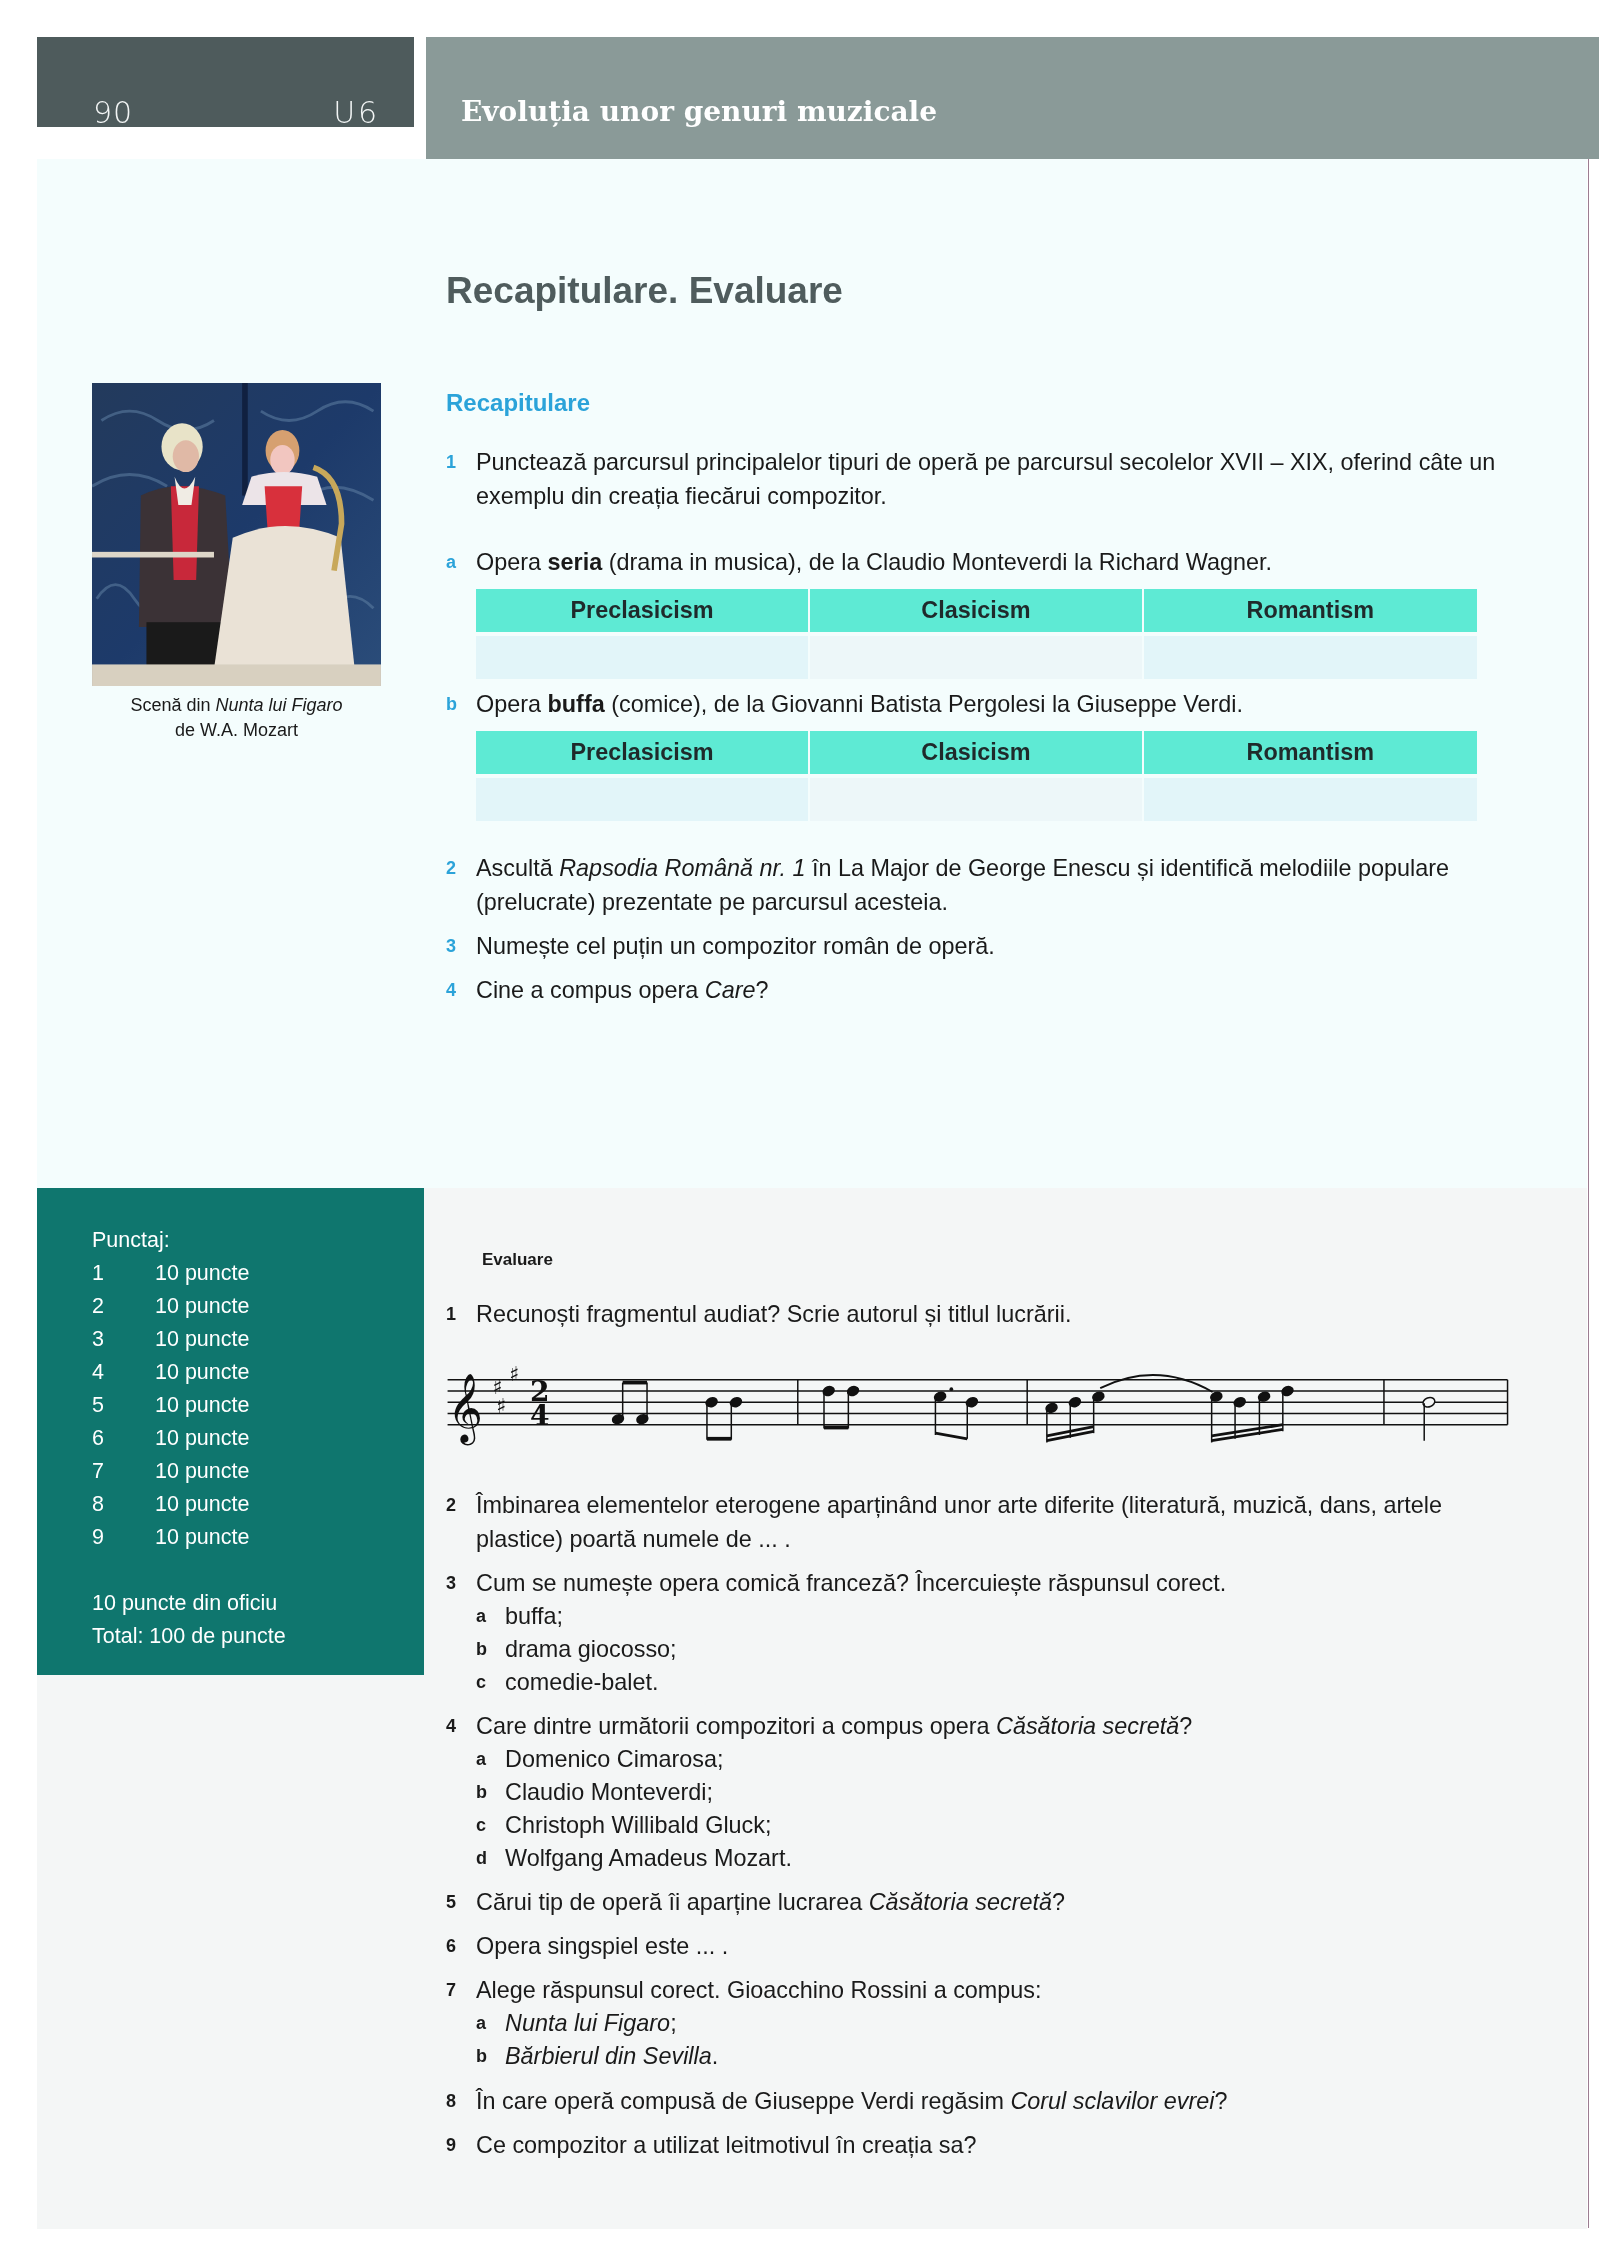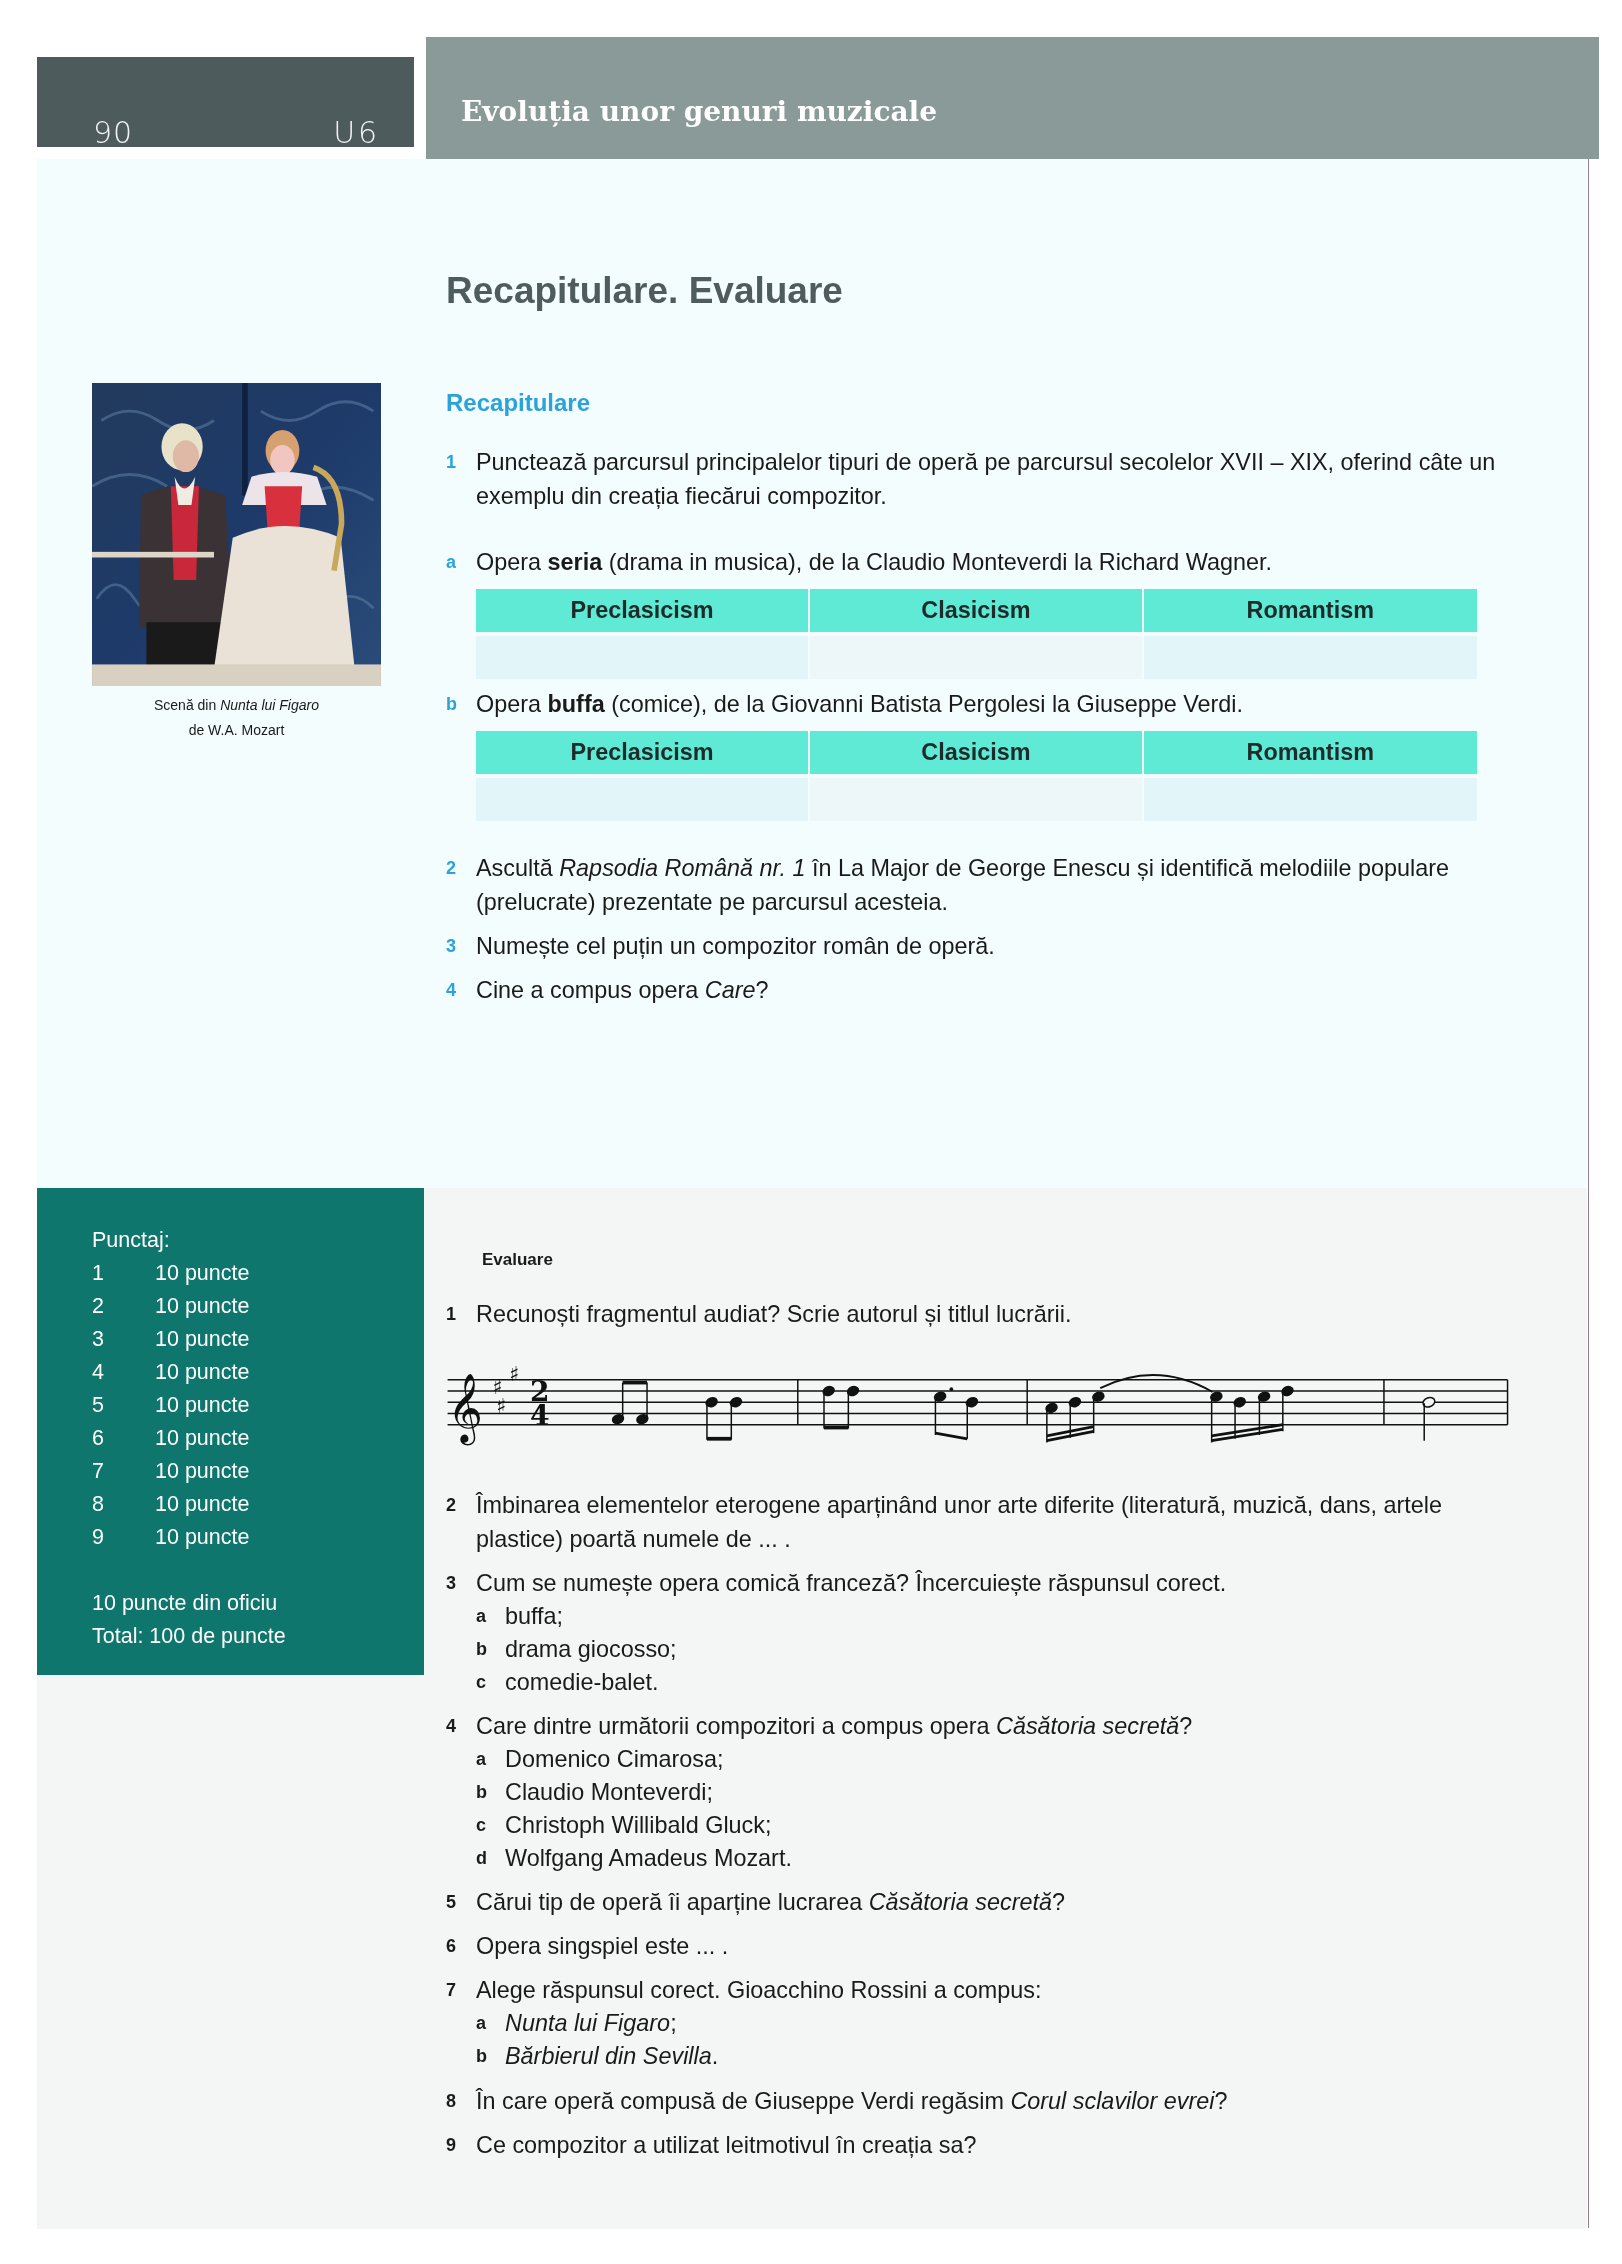--- a/index.html
+++ b/index.html
@@ -1,33 +1,33 @@
 <!DOCTYPE html>
 <html style="font-size:15px"><head>
 <meta charset="utf-8">
 <style>
   * { box-sizing: border-box; margin: 0; padding: 0; }
   html, body { width: 1623px; height: 2265px; background: #ffffff; overflow: hidden; }
   body { position: relative; font-family: "Liberation Sans", sans-serif; color: #1a1a1a; }
 
   .page { position: absolute; left: 37px; top: 37px; width: 1552px; height: 2191px; border-right: 1.9px solid #9b7d92; }
-  .header-left { position: absolute; left: 0; top: 0; width: 377px; height: 90px; background: #4e5b5c; margin-top: 20px; }
+  .header-left { position: absolute; left: 0; top: 0; width: 377px; height: 90px; background: #4e5b5c; }
   .header-right { position: absolute; left: 377px; top: 0; width: 1173px; height: 122px; background: #8a9a98; margin-left: 12px; }
   .page-num { position: absolute; left: 56px; top: 58px; font-family: "DejaVu Sans", sans-serif; font-size: 30px; font-weight: 300; color: #f2f5f5; letter-spacing: 0.9px; }
   .unit-code { position: absolute; right: 34px; top: 58px; font-family: "DejaVu Sans", sans-serif; font-size: 30px; font-weight: 300; color: #f2f5f5; letter-spacing: 2.8px; }
   .chapter-title { position: absolute; left: 35px; top: 58px; font-family: "DejaVu Serif", serif; font-size: 28px; font-weight: bold; color: #ffffff; }
 
   .top-section { position: absolute; left: 0; top: 122px; width: 1550px; height: 1029px; background: #f4fdfd; }
   .bottom-section { position: absolute; left: 0; top: 1151px; width: 1550px; height: 1041px; background: #f4f6f6; }
 
   .main-title { position: absolute; left: 409px; top: 111px; font-size: 37px; font-weight: bold; color: #4f5c5d; }
   .sec-heading-blue { position: absolute; left: 409px; top: 230px; font-size: 24px; font-weight: bold; color: #2ba3d9; }
 
   .photo { position: absolute; left: 55px; top: 224px; width: 289px; height: 303px; overflow: hidden; background: #1f3550; }
-  .caption { position: absolute; left: 55px; top: 534px; width: 289px; text-align: center; font-size: 14px; line-height: 25px; color: #1a1a1a; }
+  .caption { position: absolute; left: 55px; top: 534px; width: 289px; text-align: center; font-size: 18px; line-height: 25px; color: #1a1a1a; }
   .caption i { font-style: italic; }
 
   .q { position: absolute; left: 409px; font-size: 23.4px; line-height: 34px; color: #1a1a1a; }
   .q .num { position: absolute; left: 0; top: 0; font-size: 18px; font-weight: bold; color: #2ba3d9; }
   .q .num.dark { color: #1a1a1a; }
   .q .txt { display: block; padding-left: 30px; width: 1077px; }
   .q b { font-weight: bold; }
   .q i { font-style: italic; }
   .opt { position: relative; font-size: 23.4px; line-height: 33px; padding-left: 59px; }
   .opt .ol { position: absolute; left: 30px; top: 0; font-size: 18px; font-weight: bold; }

